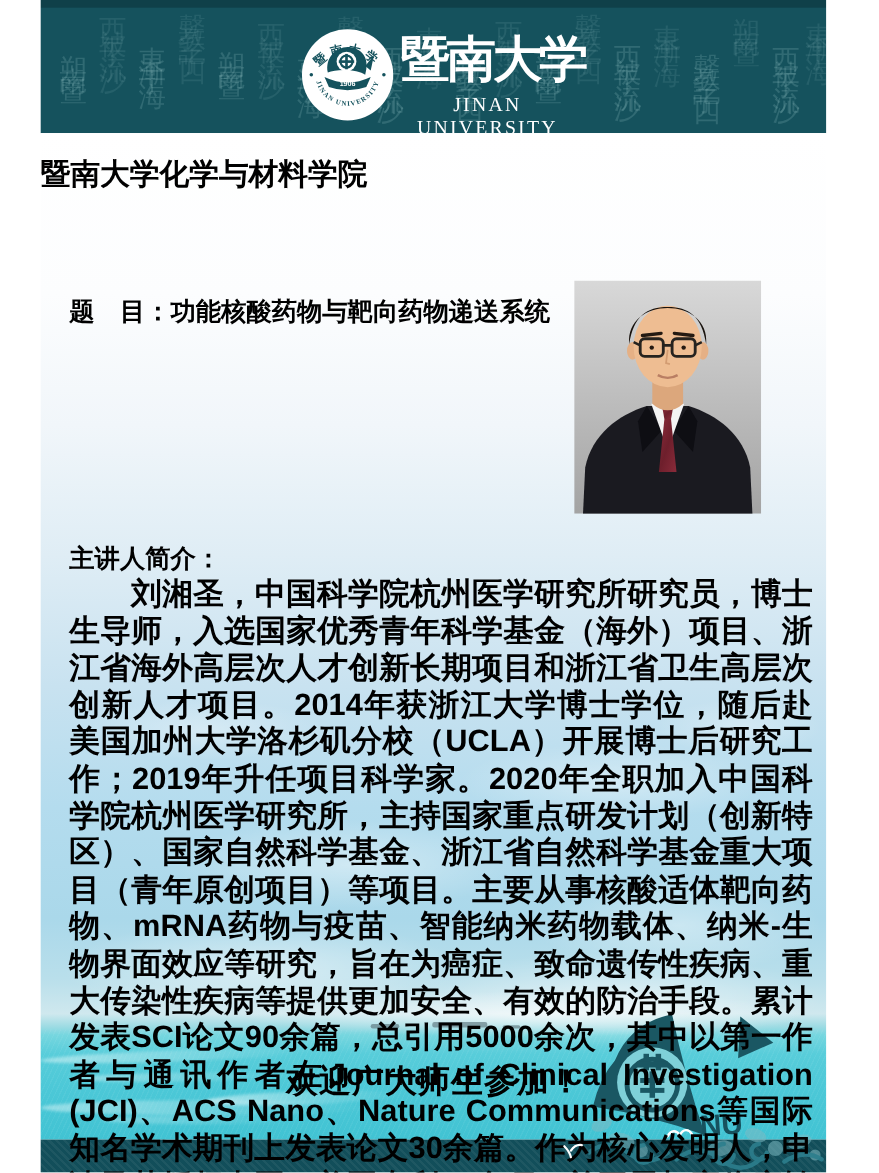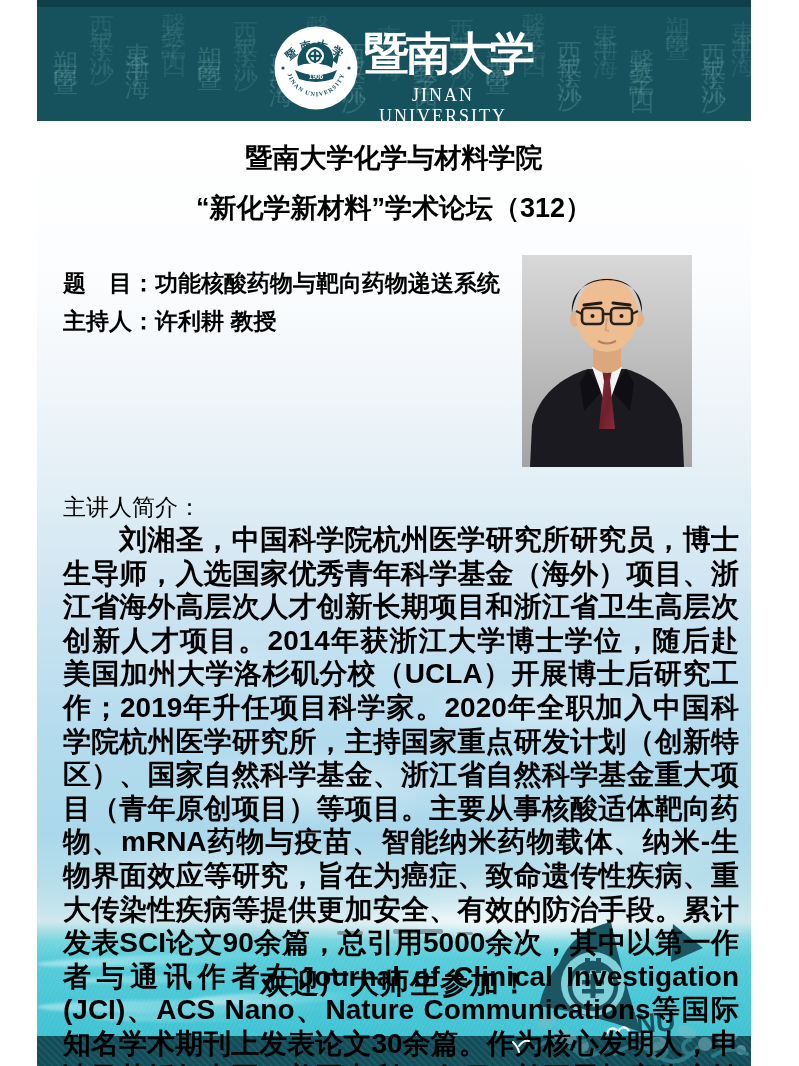--- a/index.html
+++ b/index.html
@@ -51,26 +51,26 @@
     background:repeating-linear-gradient(115deg, rgba(255,255,255,.05) 0 1px, rgba(0,0,0,0) 1px 4px);}
 
   
   .footer-band{
     position:absolute;left:0;top:1036px;width:714px;height:30px;background:#124e5a;
     background-image:repeating-linear-gradient(45deg, rgba(255,255,255,.05) 0 2px, rgba(0,0,0,0) 2px 5px);
   }
 
   
   .title-block{
-    position:absolute;left:0;top:133px;width:714px;text-align:center;
+    position:absolute;left:0;top:133px;width:714px;
     font-size:27px;line-height:50px;font-weight:700;color:#000;z-index:5;
   }
-  .details{position:absolute;left:26px;top:264px;z-index:5;}
+  .details{position:absolute;left:26px;top:264px;z-index:5;text-align:right;}
   .detail-row{font-size:23px;line-height:38px;font-weight:700;color:#000;white-space:nowrap;}
-  .bio-heading{position:absolute;left:26px;top:492px;font-size:23px;font-weight:400;color:#000;z-index:5;}
+  .bio-heading{position:absolute;left:26px;top:492px;font-size:23px;font-weight:700;color:#000;z-index:5;}
   .bio-paragraph{
     position:absolute;left:26px;top:523px;width:676px;z-index:5;
     font-size:28px;line-height:33.6px;font-weight:700;color:#000;
     text-align:justify;text-indent:2em;
   }
   .welcome{
     position:absolute;left:158px;top:964px;width:400px;text-align:center;
     font-size:29px;font-weight:700;color:#000;letter-spacing:1px;z-index:6;
   }
 
@@ -155,29 +155,25 @@
     <div class="foam" style="left:150px;top:871px;width:180px;height:12px;opacity:.6;transform:rotate(-2deg)"></div>
     <div class="foam" style="left:0px;top:879px;width:300px;height:14px;opacity:.5"></div>
     <div class="foam" style="left:55px;top:893px;width:180px;height:8px;opacity:.35"></div>
     <div class="sea-hatch"></div>
   </div>
 
   <div class="footer-band"></div>
 
   <div class="title-block">
     <div>暨南大学化学与材料学院</div>
-    <div>“新化学新材料”学术论坛（312）</div>
   </div>
 
   <div class="details">
     <div class="detail-row">
       <span>题　目：</span><span>功能核酸药物与靶向药物递送系统</span>
-    </div>
-    <div class="detail-row">
-      <span>主持人：</span><span>许利耕  教授</span>
     </div>
   </div>
 
   <svg class="photo" viewBox="0 0 170 212">
     <defs>
       <linearGradient id="pbg" x1="0" y1="0" x2="0" y2="1">
         <stop offset="0" stop-color="#d8d8d8"></stop>
           <stop offset="1" stop-color="#a3a3a3"></stop>
       </linearGradient>
       <linearGradient id="tie" x1="0" y1="0" x2="1" y2="1">

